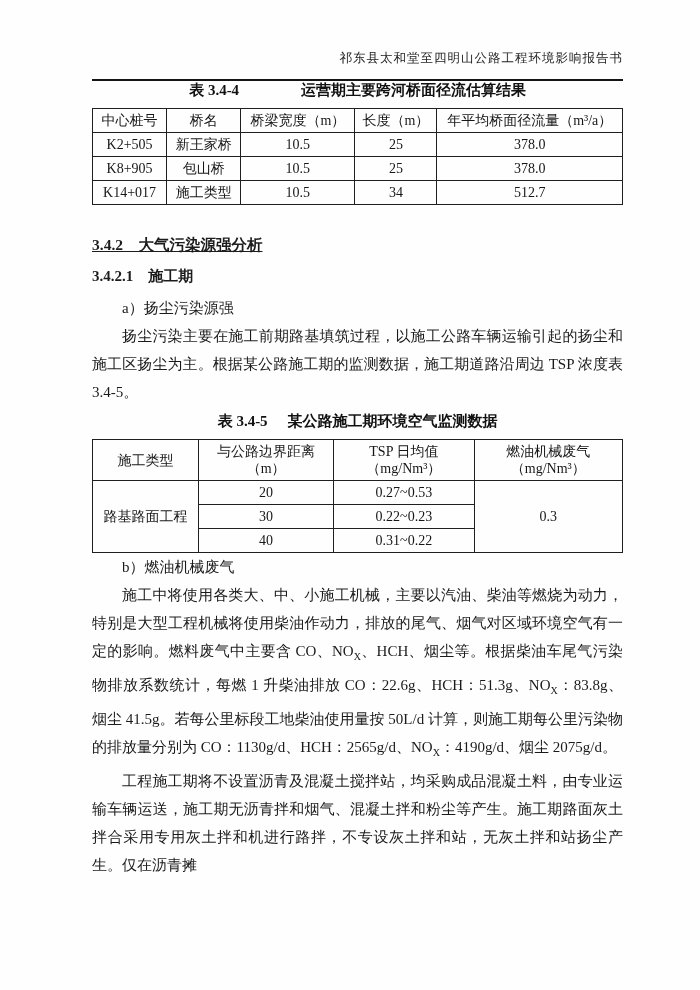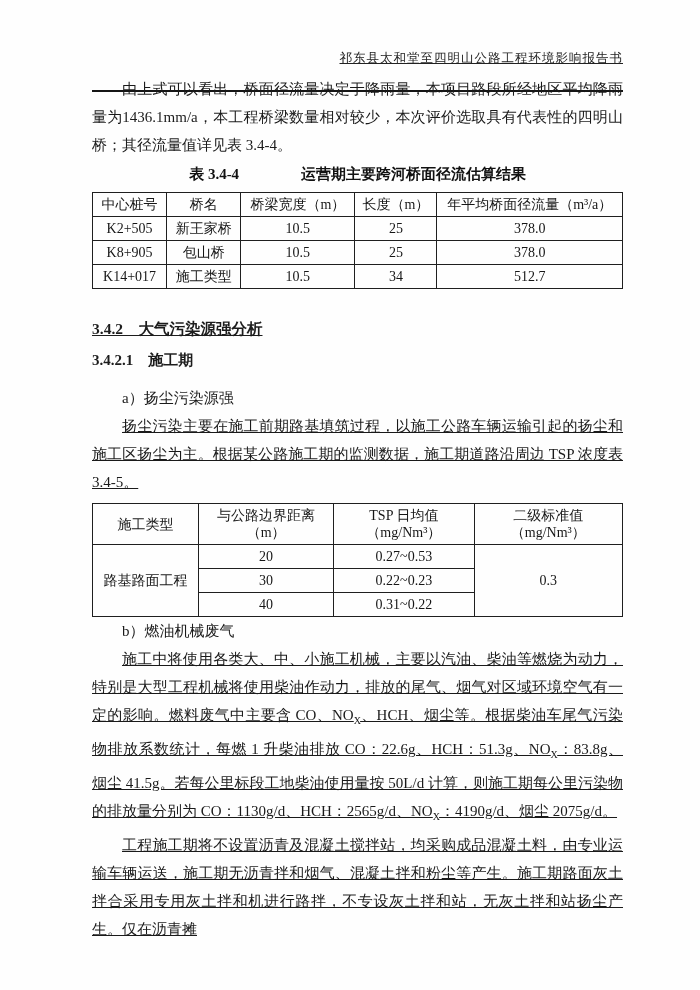--- a/index.html
+++ b/index.html
@@ -13,27 +13,26 @@
   .page {
     position:relative;
     width:700px; height:990px;
     background:#fefefe;
     overflow:hidden;
   }
   .running-header {
     position:absolute;
     left:92px; right:77px; top:0;
     padding-top:50px;
-    padding-bottom:23px;
+    padding-bottom:12px;
     border-bottom:2.5px solid #151515;
     text-align:right;
     font-size:12.5px;
     letter-spacing:1px;
     color:#222;
-    text-decoration:underline;
   }
   .content {
     position:absolute;
     left:92px; right:77px; top:75px;
   }
   p.body {
     margin:0;
     font-size:15px;
     line-height:28px;
     text-align:justify;
@@ -71,47 +70,46 @@
   }
   table.doc-table th { height:17px; }
   .sect-h1 {
     margin:28px 0 0 0;
     font-size:15.5px;
     font-weight:bold;
     line-height:24px;
     text-decoration:underline;
   }
   .sect-h2 {
-    margin:7px 0 12px 0;
+    margin:7px 0 6px 0;
     font-size:15px;
     font-weight:bold;
     line-height:24px;
   }
   .item-line { margin-top:5px; line-height:26px; }
   .after-table { margin-top:16px; }
-  .tight-top { margin-top:3px;text-decoration:underline; }
+  .tight-top { margin-top:3px; }
   sub { font-size:10px; }
   .page-footer {
     position:absolute;
     left:0; right:0; top:922px;
     text-align:center;
     font-size:14px;
     color:#222;
   }
 </style>
 </head>
 <body>
 
 <div class="page">
 
   <div class="running-header">祁东县太和堂至四明山公路工程环境影响报告书</div>
 
   <div class="content">
 
-    <p class="body p1">由上式可以看出，桥面径流量决定于降雨量，本项目路段所经地区平均降雨量为1436.1mm/a，本工程桥梁数量相对较少，本次评价选取具有代表性的四明山桥；其径流量值详见表 3.4-4。</p>
 
     <p class="tbl-caption">
       <span class="caption-label">表 3.4-4</span>
       <span class="caption-label caption-gap-wide">运营期主要跨河桥面径流估算结果</span>
     </p>
 
     <table class="doc-table">
       <colgroup>
         <col style="width:14%">
           <col style="width:14%">
@@ -151,34 +149,38 @@
     </tbody>
       </table>
 
     <p class="sect-h1">3.4.2　大气污染源强分析</p>
     <p class="sect-h2">3.4.2.1　施工期</p>
 
     <p class="body item-line">a）扬尘污染源强</p>
 
     <p class="body tight-top">扬尘污染主要在施工前期路基填筑过程，以施工公路车辆运输引起的扬尘和施工区扬尘为主。根据某公路施工期的监测数据，施工期道路沿周边 TSP 浓度表 3.4-5。</p>
 
+    <p class="tbl-caption">
+      <span class="caption-label">表 3.4-5</span>
+      <span class="caption-label caption-gap-small">某公路施工期环境空气监测数据</span>
+    </p>
 
     <table class="doc-table">
       <colgroup>
         <col style="width:20%">
           <col style="width:25.5%">
           <col style="width:26.5%">
           <col style="width:28%">
       </colgroup>
       <tbody>
           <tr>
         <th>施工类型</th>
         <th>与公路边界距离（m）</th>
         <th>TSP 日均值（mg/Nm³）</th>
-        <th>二级标准值（mg/Nm³）</th>
+        <th>燃油机械废气（mg/Nm³）</th>
       </tr>
       <tr>
         <td rowspan="3">路基路面工程</td>
         <td>20</td>
         <td>0.27~0.53</td>
         <td rowspan="3">0.3</td>
       </tr>
       <tr>
         <td>30</td>
         <td>0.22~0.23</td>

